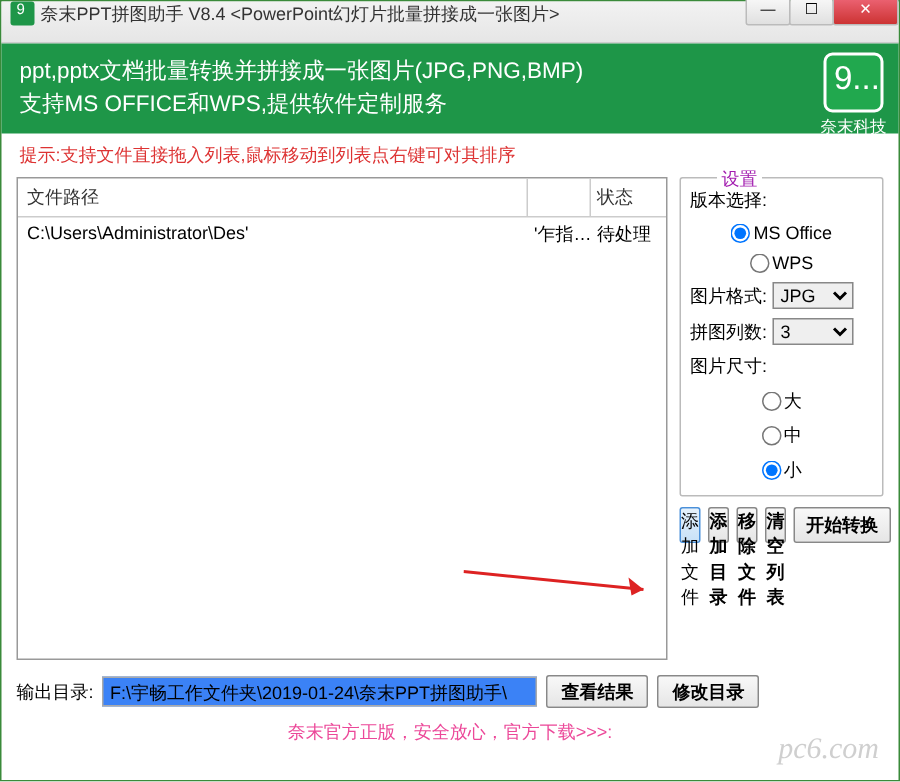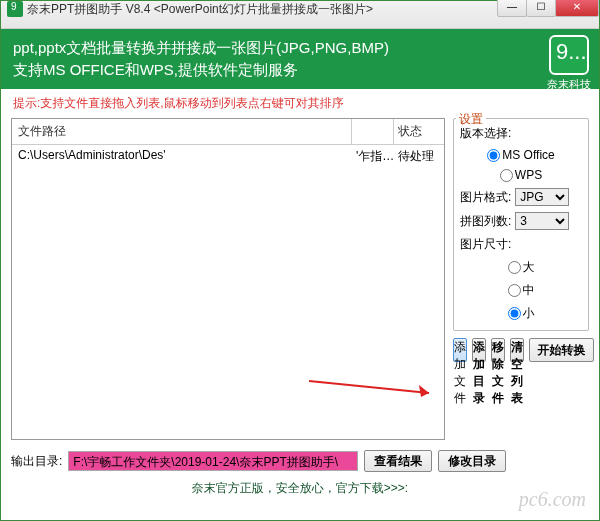--- a/index.html
+++ b/index.html
@@ -30,39 +30,39 @@
 .list-header .col1 { flex: 1; padding: 4px 6px; border-right: 1px solid #ccc; }
 .list-header .col2 { width: 42px; padding: 4px 4px; text-align: left; border-right: 1px solid #ccc; }
 .list-header .col3 { width: 50px; padding: 4px 4px; }
 .list-row { display: flex; font-size: 12px; }
 .list-row .cell1 { flex: 1; padding: 3px 6px; white-space: nowrap; overflow: hidden; }
 .list-row .cell2 { width: 42px; padding: 3px 4px; white-space: nowrap; overflow: hidden; }
 .list-row .cell3 { width: 50px; padding: 3px 4px; }
 
 .settings-panel { width: 136px; }
 .settings-group { border: 1px solid #bbb; border-radius: 2px; padding: 6px 6px 2px 6px; position: relative; margin-bottom: 4px; }
-.settings-group-title { position: absolute; top: -8px; left: 2px; background: #fff; padding: 0 3px; font-size: 12px; color: #c2410c; }
+.settings-group-title { position: absolute; top: -8px; left: 24px; background: #fff; padding: 0 3px; font-size: 12px; color: #a21caf; }
 .opt-row { font-size: 12px; display: flex; align-items: center; gap: 4px; margin-bottom: 6px; white-space: nowrap; }
 .opt-row label { display: flex; align-items: center; gap: 2px; cursor: pointer; }
 .opt-row select { font-size: 12px; width: 54px; border: 1px solid #888; }
 .radio-pair { display: flex; gap: 6px; flex-direction: column; }
 
 .btn-col { display: flex; gap: 5px; align-items: center; margin-top: 2px; }
 .btn, .btn-blue { width: 78px; height: 24px; font-size: 12px; border-radius: 2px; cursor: pointer; }
 .btn { border: 1px solid #888; background: linear-gradient(#f8f8f8,#e6e6e6); font-weight: bold; }
 .btn-blue { border: 1px solid #4a90d9; background: linear-gradient(#e6f2fc,#c8e1f7); }
 .opt-convert { display: flex; align-items: center; gap: 3px; }
 .opt-convert input[type=checkbox] { margin-left: 4px; }
 
 .bottom-row { display: flex; align-items: center; gap: 6px; padding: 4px 10px; font-size: 12px; }
-.out-path { border: 1px solid #aaa; background: #ec4899; height: 20px; width: 290px; padding: 2px 4px; font-size: 12px; overflow: hidden; white-space: nowrap; }
+.out-path { border: 1px solid #aaa; background: #3b82f6; height: 20px; width: 290px; padding: 2px 4px; font-size: 12px; overflow: hidden; white-space: nowrap; }
 .bottom-row .btn { width: 68px; height: 22px; }
 
 .footer-line { text-align: center; font-size: 12px; padding: 4px 0; }
-.footer-red { color: #14532d; }
+.footer-red { color: #ec4899; }
 .watermark { position: absolute; right: 14px; bottom: 10px; font-size: 20px; font-style: italic; color: #bbb; font-family: Georgia, serif; opacity: .7; pointer-events:none; }
 
 input[type=radio]{ margin:0; }
 </style>
 </head>
 <body>
 
 <div class="window">
 
   <div class="titlebar">

